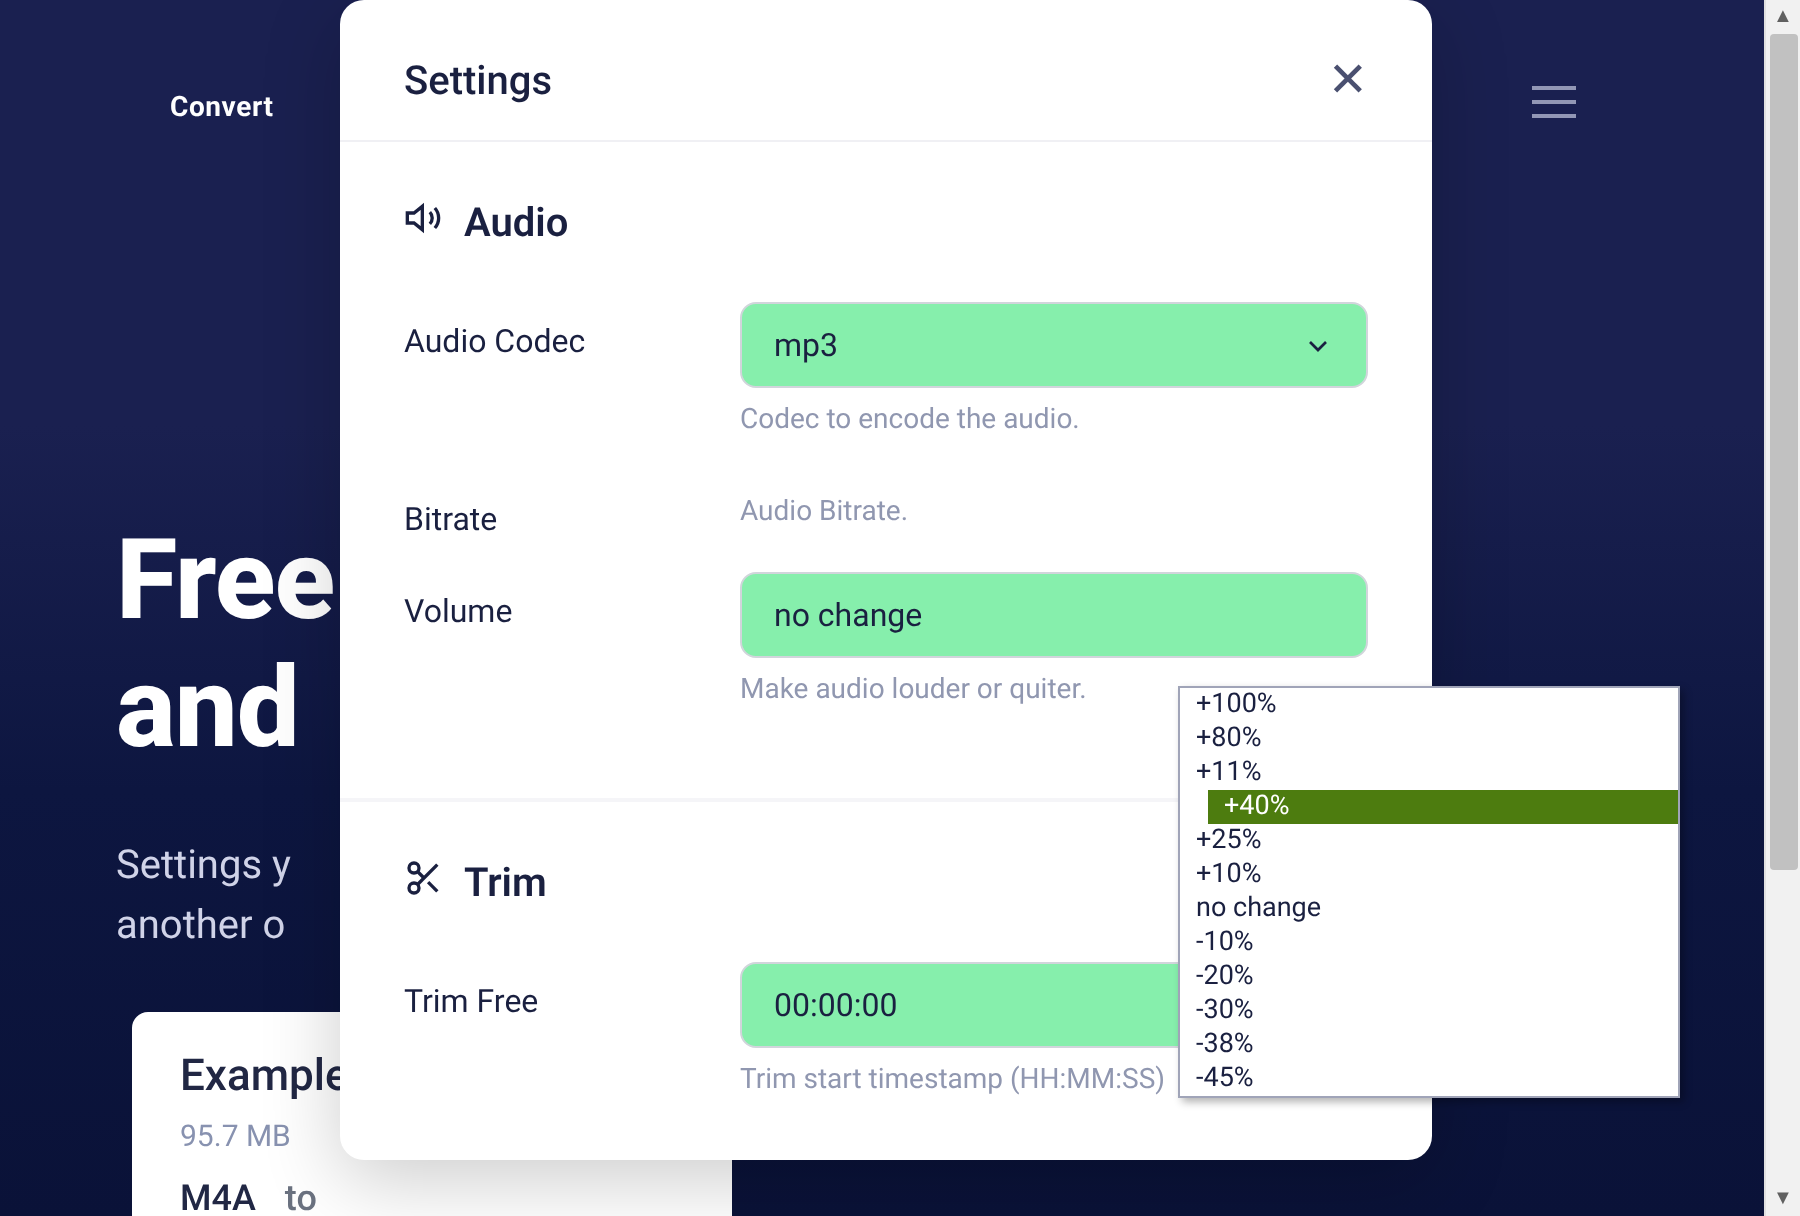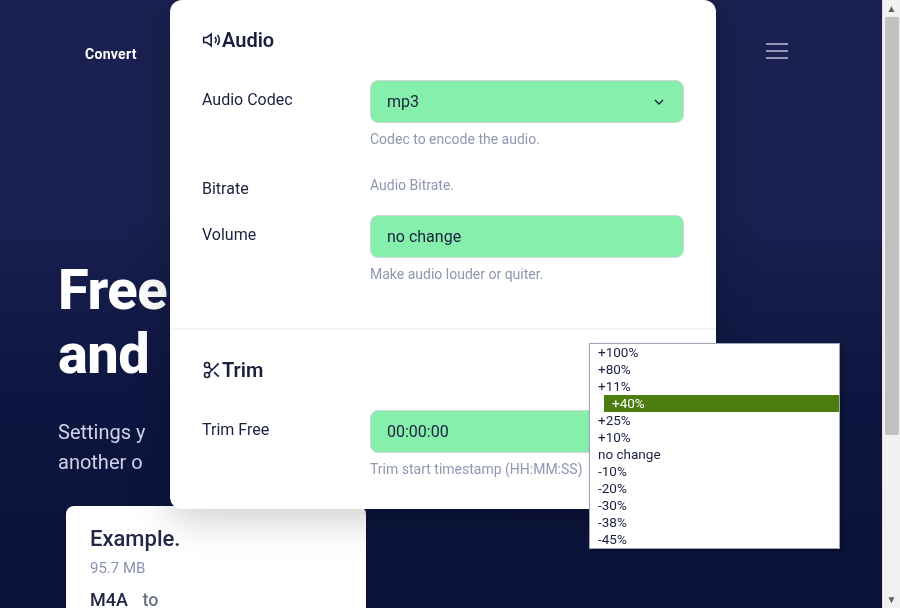--- a/index.html
+++ b/index.html
@@ -120,21 +120,22 @@
       cursor: pointer;
       font-weight: 300;
       line-height: 1;
     }
     .section {
       padding: 28px 32px 24px;
       border-bottom: 2px solid #f5f5f8;
     }
     .section-header {
       display: flex;
-      align-items: center;
+      align-items: flex-start;
+      gap: 10px;
       margin-bottom: 28px;
     }
     .section-title {
       font-size: 20px;
       color: #1a2040;
       font-weight: 600;
     }
     .icon-audio, .icon-trim {
       width: 20px;
       height: 20px;
@@ -274,20 +275,24 @@
     <div class="file-card">
       <div class="file-name">Example.</div>
       <div class="file-size">95.7 MB</div>
       <div class="file-row">
         <span>M4A</span>
         <span class="gap">to</span>
       </div>
     </div>
 
     <div class="modal">
+      <div class="modal-header">
+        <div class="modal-title">Settings</div>
+        <div class="close-x">✕</div>
+      </div>
 
       <div class="section">
         <div class="section-header">
           <svg class="icon-audio" viewBox="0 0 24 24" fill="none" stroke="currentColor" stroke-width="2">
               <path d="M11 5L6 9H2v6h4l5 4V5z"></path>
               <path d="M15.5 8.5a5 5 0 010 7"></path>
               <path d="M18.5 6a9 9 0 010 12"></path>
             </svg>
           <div class="section-title">Audio</div>
         </div>

